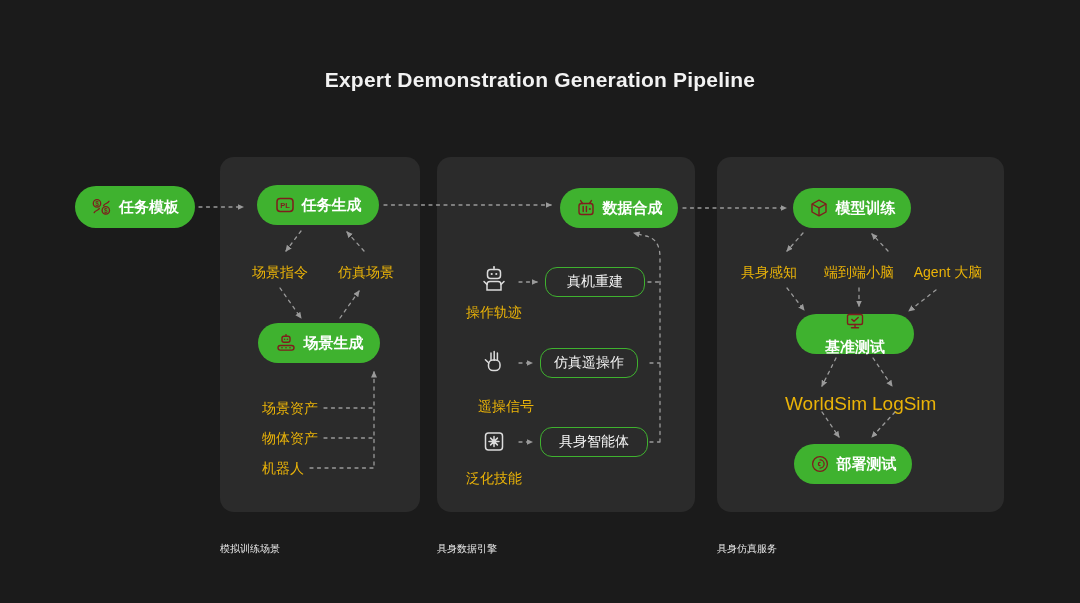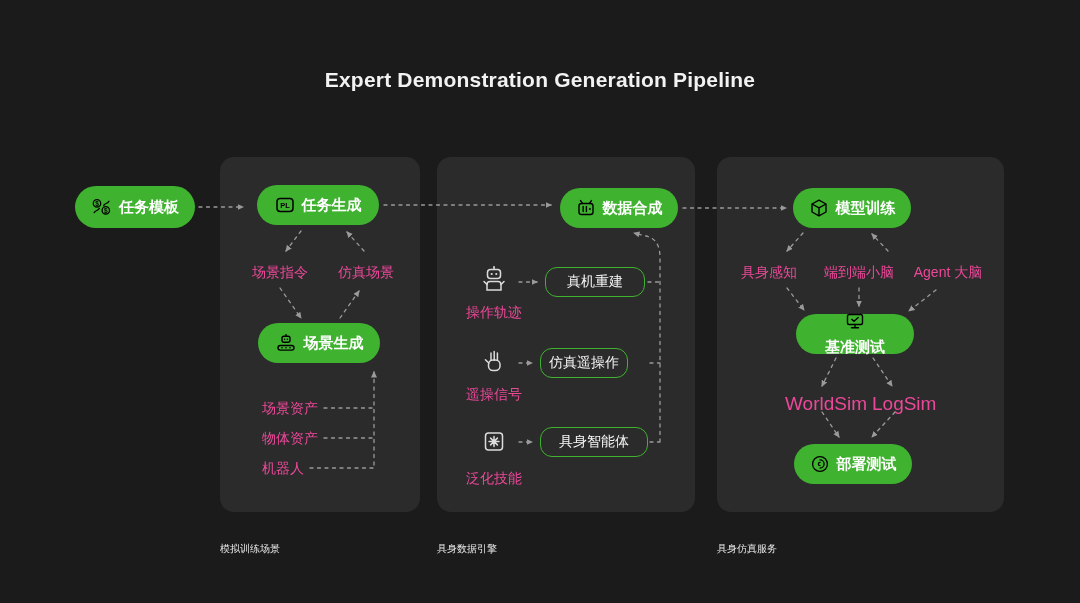--- a/index.html
+++ b/index.html
@@ -18,29 +18,29 @@
   .panel { position:absolute; background:var(--panel,#2b2b2b); border-radius:14px; }
   .panel.p1 { left:220px; top:157px; width:200px; height:355px; }
   .panel.p2 { left:437px; top:157px; width:258px; height:355px; }
   .panel.p3 { left:717px; top:157px; width:287px; height:355px; }
 
   .pill {
     position:absolute; display:flex; align-items:center; justify-content:center; gap:7px;
     background:var(--accent,#3fb22f); border-radius:20px;
     color:#fff; font-size:15px; font-weight:700; white-space:nowrap;
   }
-  .pill .icn { display:flex; color:#000000; }
+  .pill .icn { display:flex; color:#7f1d1d; }
 
   .obox {
     position:absolute; display:flex; align-items:center; justify-content:center;
     border:1.3px solid var(--accent,#3fb22f); border-radius:12px;
     color:#f5f5f5; font-size:14px; white-space:nowrap; background:transparent;
   }
 
-  .lbl { position:absolute; color:#ec4899; font-size:14px; text-align:center; white-space:nowrap; }
+  .lbl { position:absolute; color:#eab308; font-size:14px; text-align:center; white-space:nowrap; }
   .lbl.left { text-align:left; }
   .lbl.sim  { font-size:19px; }
 
   .rowicon { position:absolute; display:flex; align-items:center; justify-content:center; color:#dcdcdc; }
 
   .caption { position:absolute; top:542px; color:#e8e8e8; font-size:10px; font-weight:500; }
   .caption.c1 { left:220px; width:200px; }
   .caption.c2 { left:437px; width:258px; }
   .caption.c3 { left:717px; width:287px; }
 
@@ -183,22 +183,22 @@
 
   <span class="rowicon" style="left:479px; top:346px; width:30px; height:32px;">
     <svg width="30" height="32" viewBox="0 0 30 32" fill="none" stroke="currentColor" stroke-width="1.5" stroke-linecap="round" stroke-linejoin="round">
       <rect x="9.5" y="14" width="11.5" height="10.5" rx="4.5"></rect>
       <line x1="12" y1="14.3" x2="12" y2="7"></line>
       <line x1="15.2" y1="14.3" x2="15.2" y2="5.5"></line>
       <line x1="18.4" y1="14.3" x2="18.4" y2="7"></line>
       <path d="M9.8 17 L6.4 13.8"></path>
     </svg>
   </span>
-  <div class="lbl" style="left:454px; top:386px; width:80px;">遥操信号</div>
-  <div class="obox" style="left:540px; top:348px; width:88px; height:30px;">仿真遥操作</div>
+  <div class="lbl" style="left:454px; top:398px; width:80px;text-align:right;">遥操信号</div>
+  <div class="obox" style="left:540px; top:348px; width:98px; height:30px;">仿真遥操作</div>
 
   <span class="rowicon" style="left:479px; top:425px; width:30px; height:32px;">
     <svg width="30" height="32" viewBox="0 0 30 32" fill="none" stroke="currentColor" stroke-width="1.5" stroke-linecap="round">
       <rect x="6.5" y="8" width="17" height="17" rx="3"></rect>
       <path d="M15 11.5 V21.5 M10 16.5 H20 M11.6 13.1 L18.4 19.9 M18.4 13.1 L11.6 19.9"></path>
     </svg>
   </span>
   <div class="lbl" style="left:454px; top:470px; width:80px;">泛化技能</div>
   <div class="obox" style="left:540px; top:427px; width:108px; height:30px;">具身智能体</div>
 

